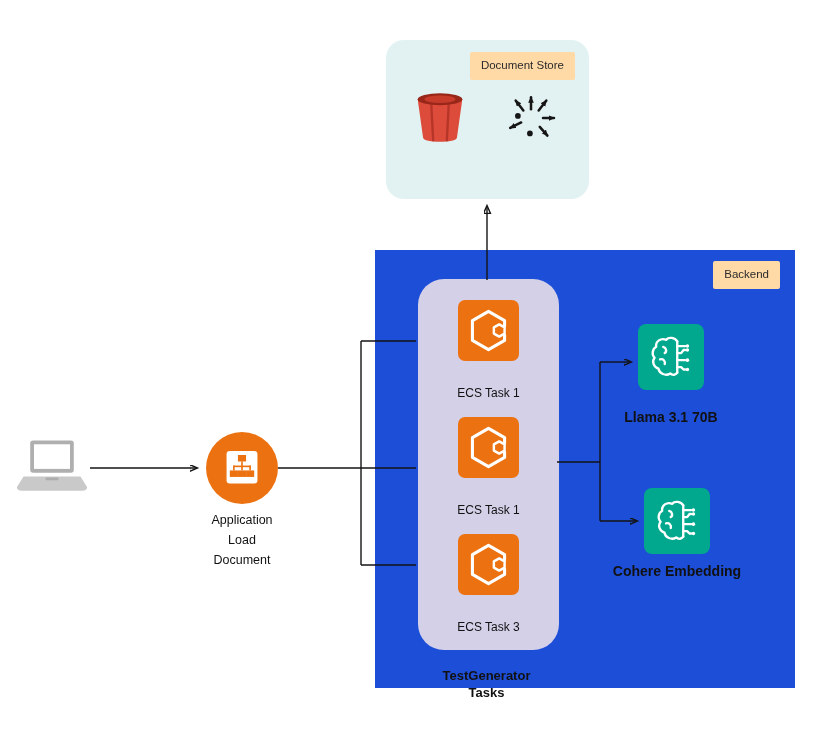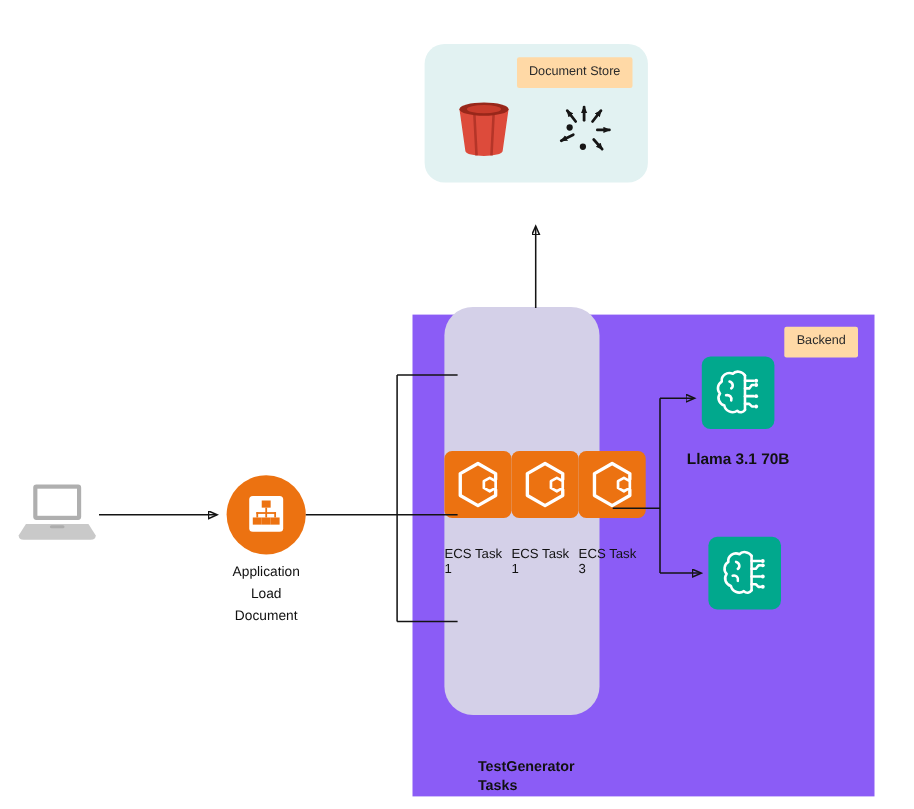--- a/index.html
+++ b/index.html
@@ -3,43 +3,43 @@
 <meta charset="utf-8">
 <style>
   * { margin:0; padding:0; box-sizing:border-box; }
   html,body { background:#ffffff; }
   body { font-family:"Liberation Sans","DejaVu Sans",sans-serif; color:#111; }
 
   .canvas { position:relative; width:831px; height:735px; background:#ffffff; overflow:hidden; }
   .abs { position:absolute; }
 
   
-  .docstore { left:386px; top:40px; width:203px; height:126px; background:#E2F2F2; border-radius:18px; }
-  .backend  { left:375px; top:250px; width:420px; height:438px; background:#8b5cf6;margin-top:36px; }
+  .docstore { left:386px; top:40px; width:203px; height:159px; background:#E2F2F2; border-radius:18px; }
+  .backend  { left:375px; top:250px; width:420px; height:438px; background:#1d4ed8; }
 
   .badge { position:absolute; background:#FFD9A6; color:#2b2b2b; font-size:11.5px; line-height:1;
            padding:8px 11px; border-radius:2px; white-space:nowrap; }
   .docstore .badge { top:12px; right:14px; }
   .backend  .badge { top:11px; right:15px; }
 
   
   .icon-s3    { left:409px; top:86px;  width:62px; height:64px; }
   .icon-graph { left:496px; top:82px;  width:70px; height:70px; }
   .icon-s3 svg, .icon-graph svg { width:100%; height:100%; display:block; }
 
   
-  .tasks { left:404px; top:279px; width:141px; height:371px; background:#D4D0E8; border-radius:26px;
-           display:flex; flex-direction:row; align-items:center; justify-content:space-between;
+  .tasks { left:418px; top:279px; width:141px; height:371px; background:#D4D0E8; border-radius:26px;
+           display:flex; flex-direction:column; align-items:center; justify-content:space-between;
            padding:21px 0 16px; }
   .task  { display:flex; flex-direction:column; align-items:center; }
   .ecs-icon { width:61px; height:61px; background:#EC7211; border-radius:7px; padding:6px; }
   .ecs-icon svg { width:100%; height:100%; display:block; }
   .task-label { margin-top:25px; font-size:12px; color:#111; }
 
-  .tasks-title { left:416px; top:689px; width:141px; text-align:left; font-weight:bold;
+  .tasks-title { left:416px; top:668px; width:141px; text-align:center; font-weight:bold;
                  font-size:13px; line-height:1.3; }
   .tasks-title span { display:block; max-width:104px; margin:0 auto; }
 
   
   .ai-box { width:66px; height:66px; background:#01A88D; border-radius:8px; padding:8px; }
   .ai-box svg { width:100%; height:100%; display:block; }
   .llama-box  { left:638px; top:324px; }
   .cohere-box { left:644px; top:488px; }
   .model-label { position:absolute; font-weight:bold; font-size:14px; text-align:center; color:#111; }
   .llama-label  { left:588px; top:409px; width:166px; }
@@ -195,20 +195,21 @@
         <path d="M 40 45 L 45 45 L 48 48 L 50 48"></path>
       </g>
       <g fill="#ffffff">
         <circle cx="53" cy="18" r="2.3"></circle>
         <circle cx="53" cy="23" r="2.3"></circle>
         <circle cx="53" cy="36" r="2.3"></circle>
         <circle cx="53" cy="48" r="2.3"></circle>
       </g>
     </svg>
   </div>
+  <div class="model-label cohere-label">Cohere Embedding</div>
 
   <div class="abs laptop">
     <svg viewBox="0 0 76 62">
       <rect x="15" y="3" width="46" height="34" rx="3" fill="#AFAFAF"></rect>
       <rect x="19" y="7" width="38" height="26" fill="#FFFFFF"></rect>
       <path d="M 8 41 L 68 41 L 75 52 Q 75 56 70 56 L 6 56 Q 1 56 1 52 Z" fill="#C9C9C9"></path>
       <rect x="31" y="42" width="14" height="3" rx="1.5" fill="#ADADAD"></rect>
     </svg>
   </div>
 

